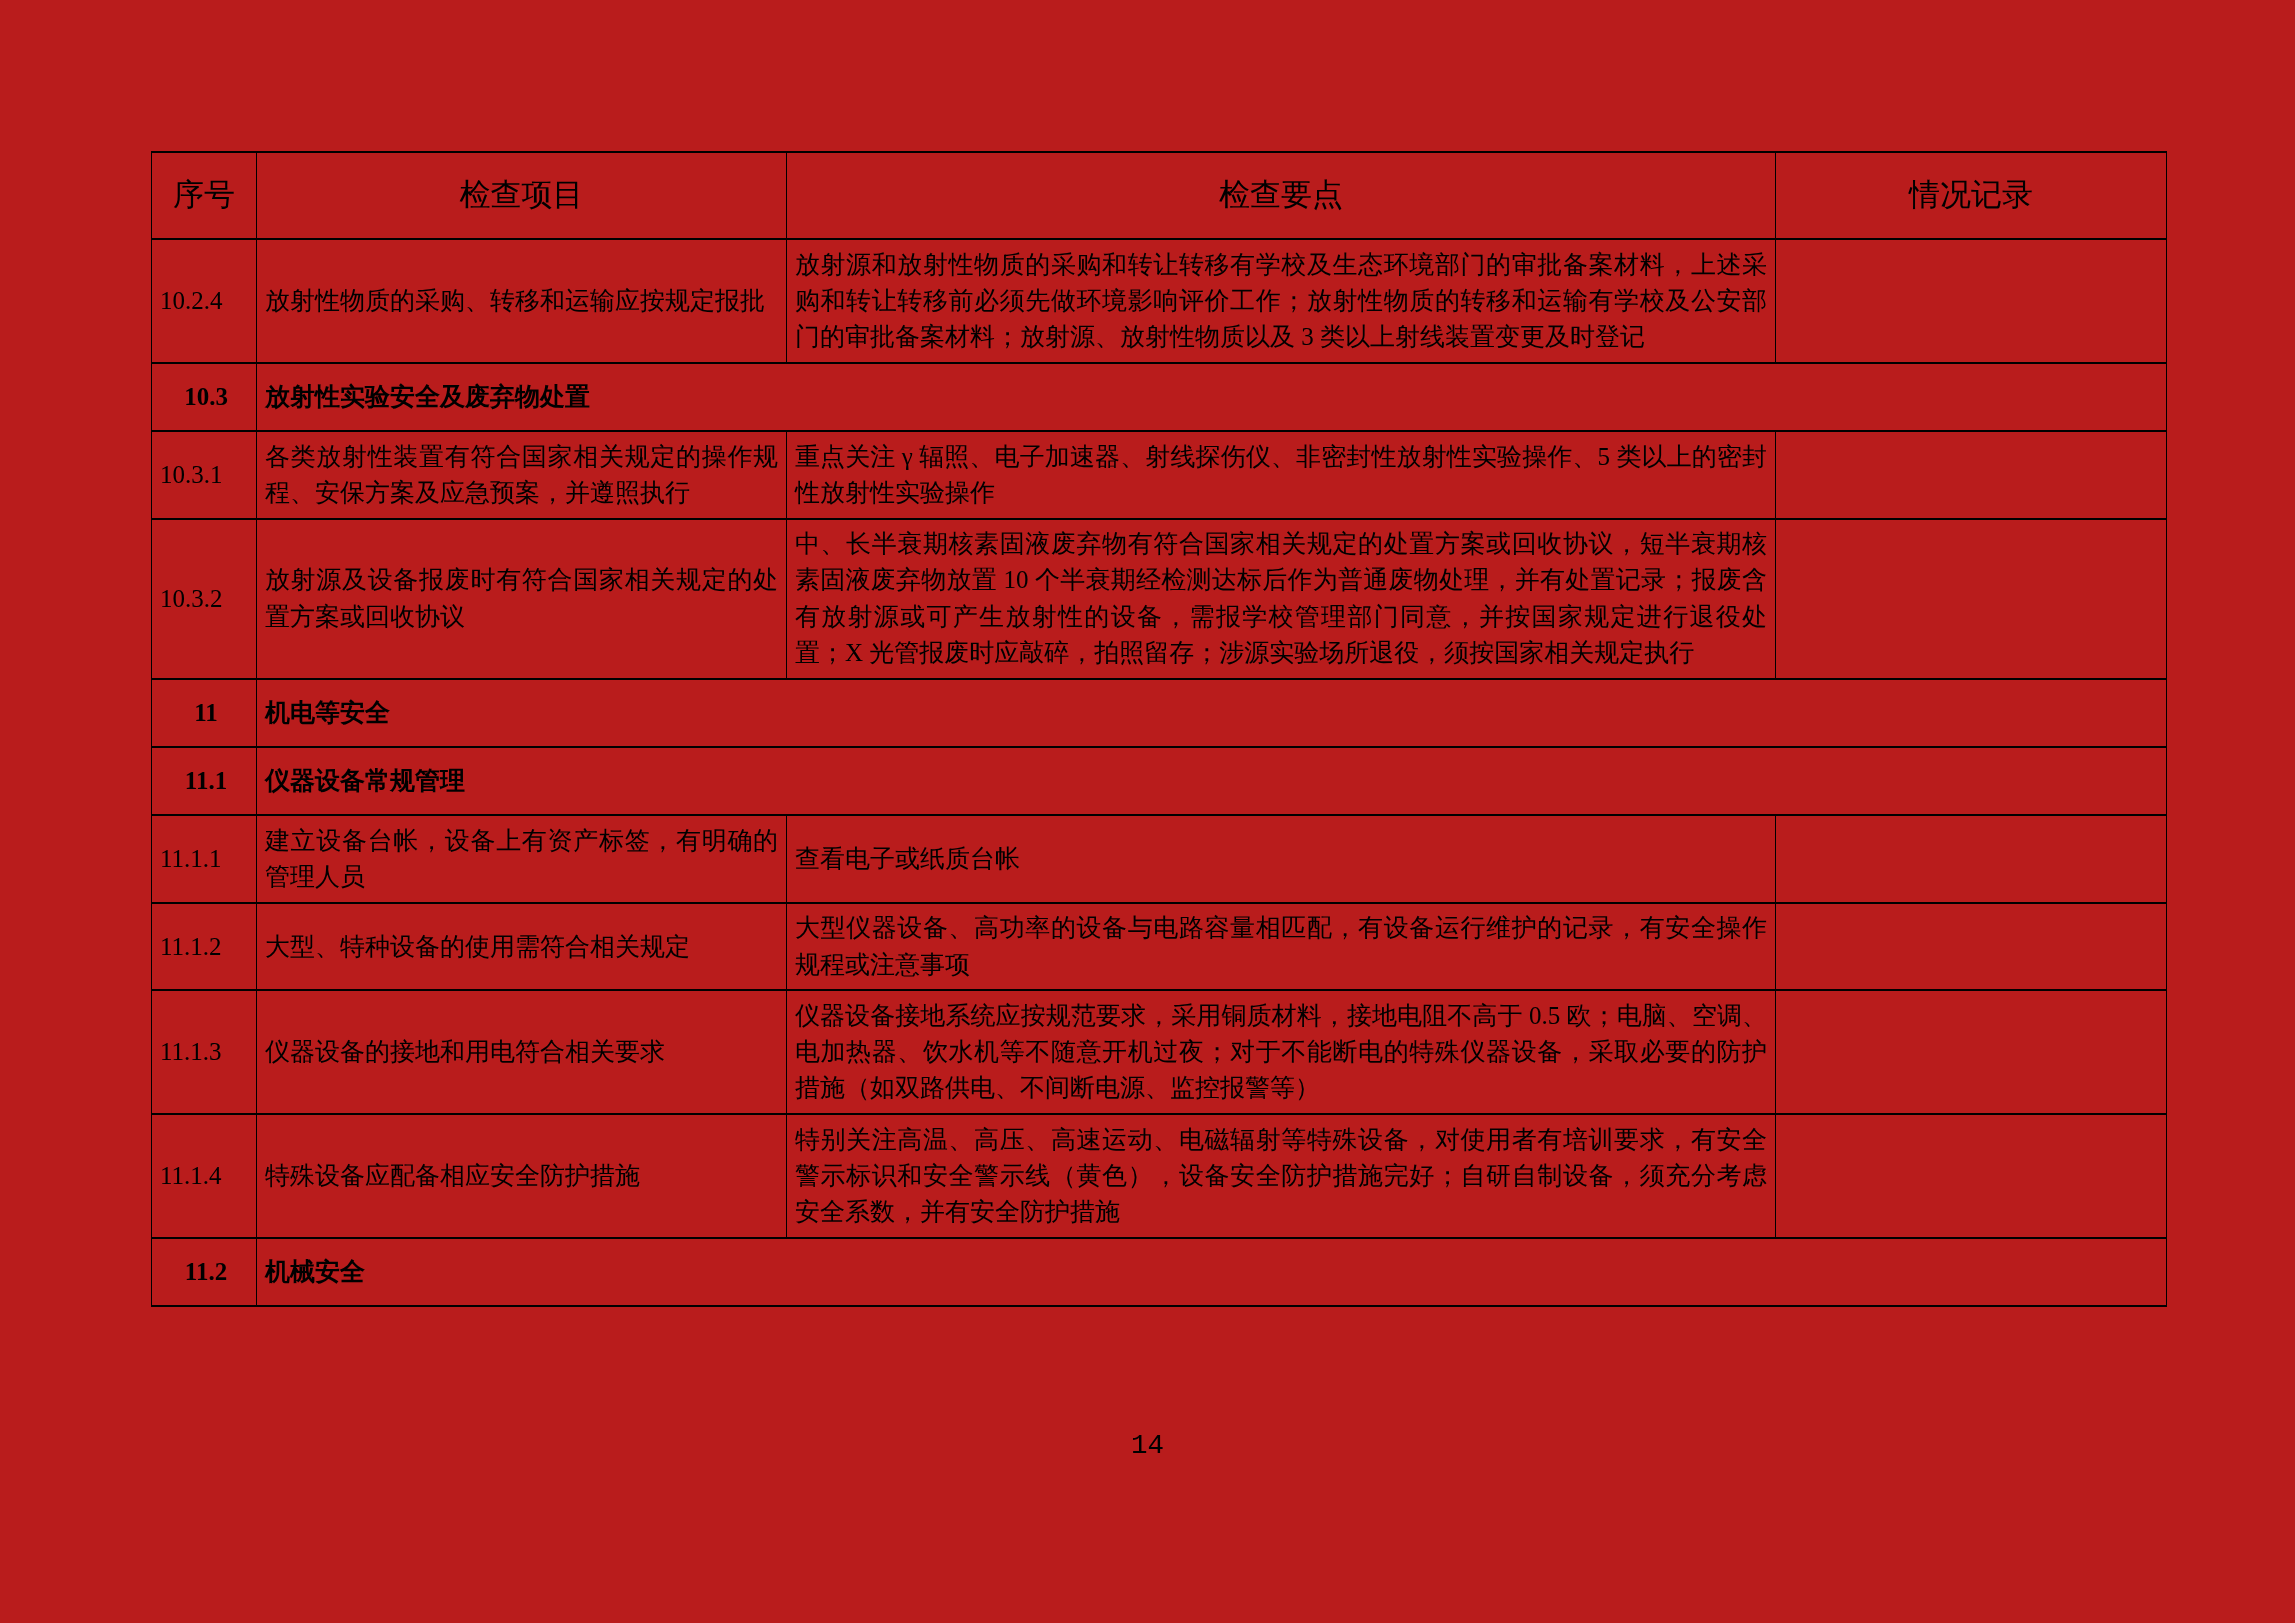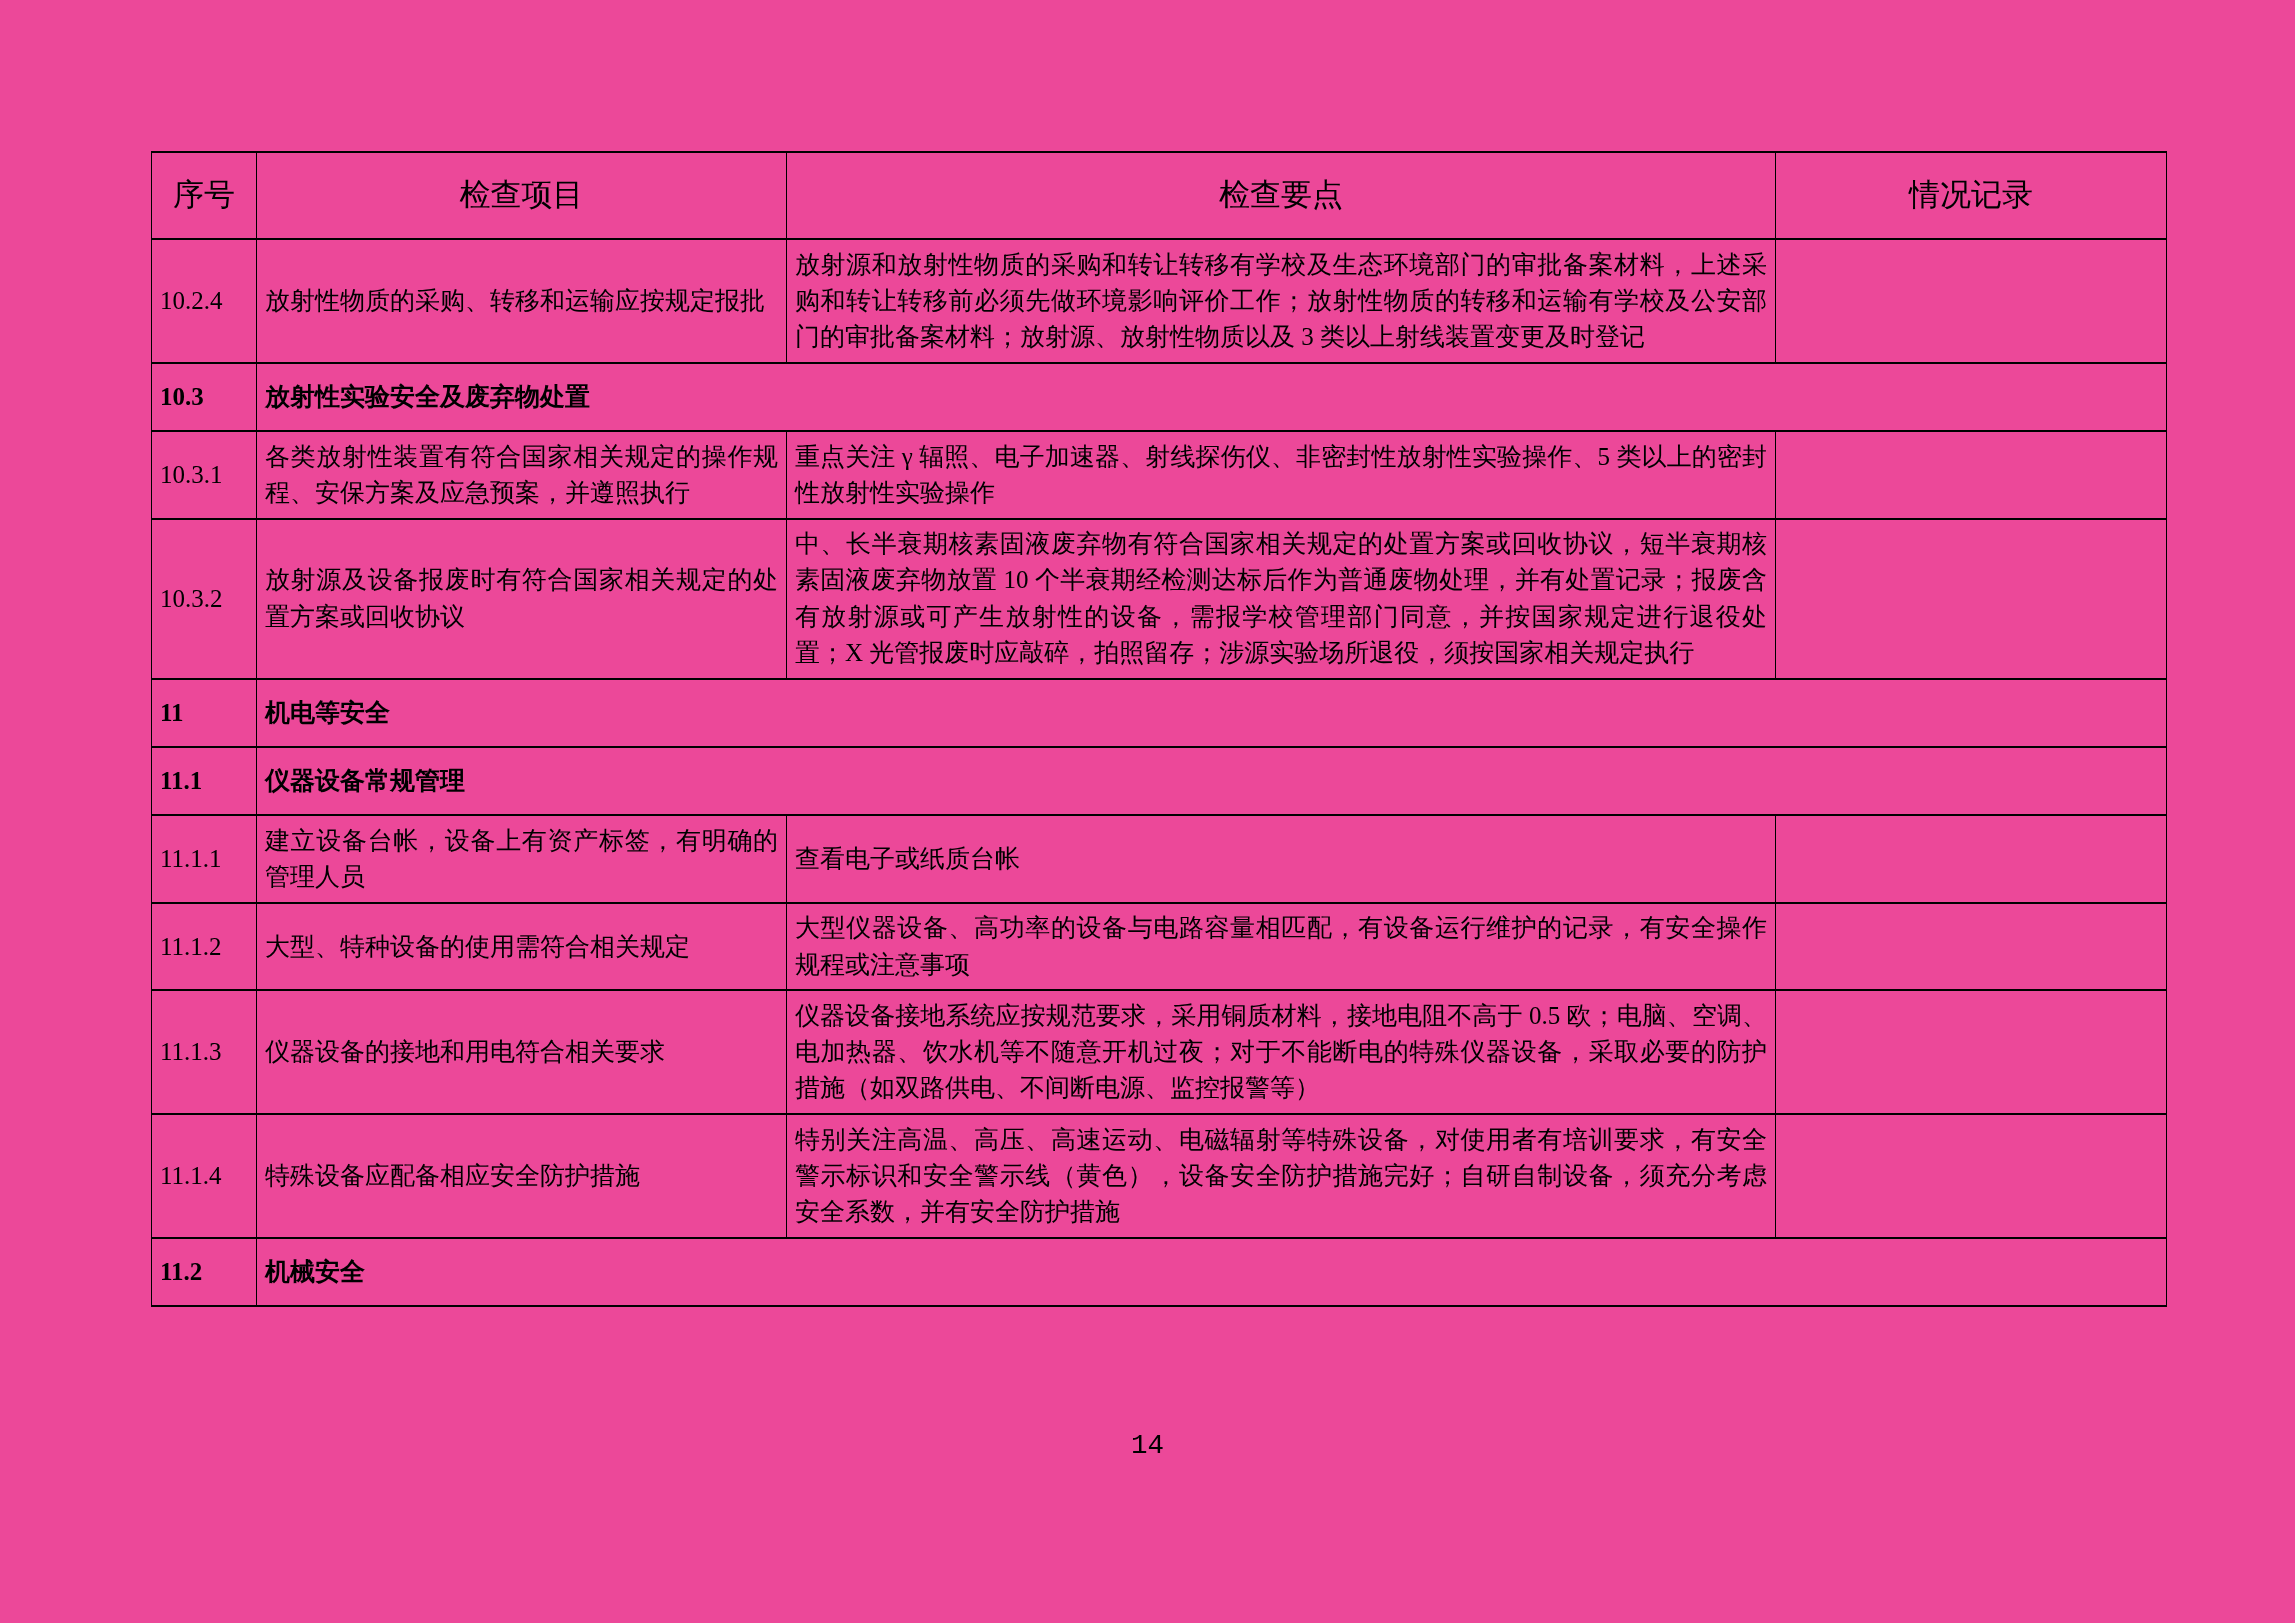--- a/index.html
+++ b/index.html
@@ -1,20 +1,20 @@
 <!DOCTYPE html>
 <html style="font-size:10.5px"><head>
 <meta charset="utf-8">
 <style>
   html, body { margin: 0; padding: 0; background: #888; }
   .page {
     position: relative;
     width: 2295px;
     height: 1623px;
-    background: #ec4899;
+    background: #b91c1c;
     font-family: "Liberation Serif", serif;
     color: #000;
   }
   table.checklist {
     position: absolute;
     left: 151px;
     top: 151px;
     width: 2015px;
     border-collapse: collapse;
     table-layout: fixed;
@@ -40,21 +40,21 @@
   td.c-no {
     padding: 5.2px 3.9px 5.2px 7.9px;
     text-align: left;
   }
   td.c-item, td.c-points {
     padding: 6.5px 7.9px;
     text-align: justify;
     text-justify: inter-ideograph;
   }
   td.c-record { padding: 6.5px 7.9px; }
-  tr.section-row td { font-weight: bold; height: 56px; }
+  tr.section-row td { font-weight: bold; height: 56px; text-align: center; }
   tr.section-row td.c-title {
     padding: 5.2px 7.9px;
     text-align: left;
   }
   .page-number {
     position: absolute;
     top: 1430px;
     left: 0;
     width: 100%;
     text-align: center;

